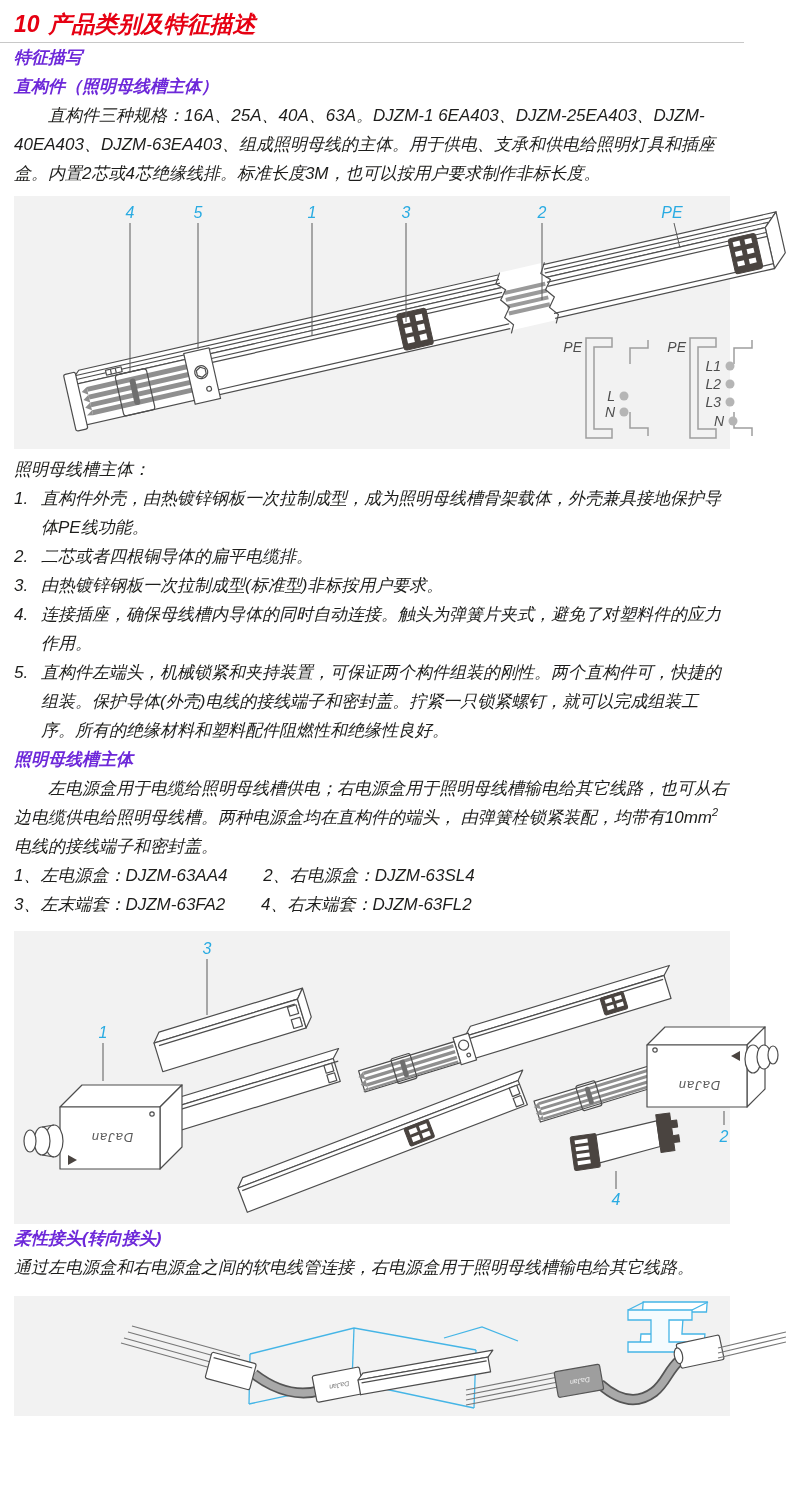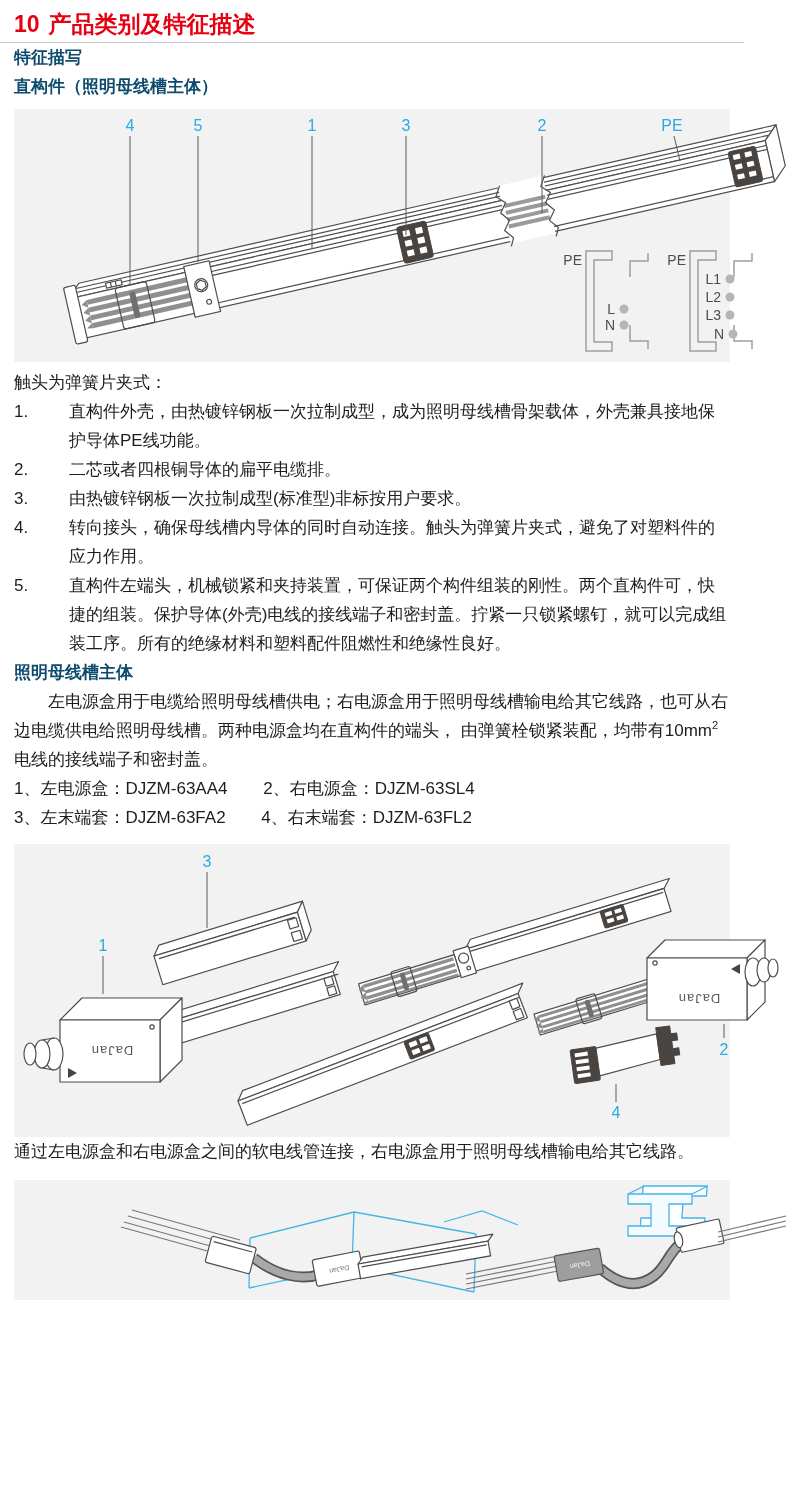--- a/index.html
+++ b/index.html
@@ -1,35 +1,35 @@
 <!DOCTYPE html>
 <html><head>
 <meta charset="utf-8">
 <style>
   html,body{margin:0;padding:0;background:#ffffff;}
   body{width:800px;font-family:"Liberation Sans","DejaVu Sans",sans-serif;color:#1d1d1b;}
-  .page{width:744px;padding-bottom:3px;}
+  .page{width:744px;padding-bottom:3px;font-style:italic;}
   .main-title{display:flex;align-items:baseline;gap:9px;margin:10px 14px 4px 14px;
     font-size:23px;line-height:28px;font-weight:bold;color:#e60012;}
   .title-rule{border-bottom:1px solid #c8c8c8;width:100%;height:0;}
   .content{padding:0 14px;font-size:17px;line-height:29px;}
   .content p{margin:0;}
-  h2.red{color:#0c4a6e;font-size:17px;line-height:29px;font-weight:bold;margin:0;}
+  h2.red{color:#6d28d9;font-size:17px;line-height:29px;font-weight:bold;margin:0;}
   .mt1{margin-top:15px;}
   .mt2{margin-top:18px;}
   .mt3{margin-top:26px;}
   .indent{text-indent:2em;}
   .panel{background:#f2f2f2;margin-top:8px;}
   .panel2{margin-top:12px;}
   .panel3{margin-top:14px;}
   .panel svg{display:block;}
   .olist{margin:0;}
   .oitem{display:flex;}
   .onum{flex:0 0 27px;}
-  .otext{flex:1;margin-left:28px;}
+  .otext{flex:1;}
   .pair .sp2{margin-left:2.1em;}
   sup{font-size:11px;line-height:0;}
   svg text{font-family:"Liberation Sans","DejaVu Sans",sans-serif;}
   .callout{fill:#29abe2;font-size:16px;}
   .leader{stroke:#5a5a5a;stroke-width:1;}
   .ln{stroke:#4d4d4d;stroke-width:1.2;fill:none;}
   .lnf{stroke:#4d4d4d;stroke-width:1.2;fill:#ffffff;stroke-linejoin:round;}
   .xsec{stroke:#9e9e9e;stroke-width:1.5;fill:none;}
   .pin{fill:#b5b5b5;}
   .pinlbl{fill:#4d4d4d;font-size:14px;}
@@ -43,20 +43,21 @@
   <div class="main-title">
     <span>10</span>
     <span>产品类别及特征描述</span>
   </div>
   <div class="title-rule"></div>
 
   <div class="content">
 
     <h2 class="red mt1">特征描写</h2>
     <h2 class="red">直构件（照明母线槽主体）</h2>
+    <p class="indent">直构件三种规格：16A、25A、40A、63A。DJZM-1 6EA403、DJZM-25EA403、DJZM-40EA403、DJZM-63EA403、组成照明母线的主体。用于供电、支承和供电给照明灯具和插座盒。内置2芯或4芯绝缘线排。标准长度3M，也可以按用户要求制作非标长度。</p>
 
     <div class="panel">
       <svg viewBox="0 0 772 253" width="772" height="253">
 
         <g transform="translate(54,190) rotate(-12.8)">
           <polygon class="lnf" points="0,0 715,0 729,-13 14,-13"></polygon>
           <polygon class="lnf" points="715,0 729,-13 729,29 715,42"></polygon>
           <rect class="lnf" x="0" y="0" width="715" height="42"></rect>
           <line class="ln" x1="5" y1="-4.5" x2="719" y2="-4.5"></line>
           <line class="ln" x1="9" y1="-8.5" x2="723" y2="-8.5"></line>
@@ -162,37 +163,37 @@
           <text class="callout" x="116" y="22">4</text>
           <text class="callout" x="184" y="22">5</text>
           <text class="callout" x="298" y="22">1</text>
           <text class="callout" x="392" y="22">3</text>
           <text class="callout" x="528" y="22">2</text>
           <text class="callout" x="658" y="22">PE</text>
         </g>
       </svg>
     </div>
 
-    <p class="mt0" style="margin-top:6px">触头为弹簧片夹式：</p>
+    <p class="mt0" style="margin-top:6px">照明母线槽主体：</p>
     <div class="olist">
       <div class="oitem">
         <span class="onum">1.</span>
         <span class="otext">直构件外壳，由热镀锌钢板一次拉制成型，成为照明母线槽骨架载体，外壳兼具接地保护导体PE线功能。</span>
       </div>
       <div class="oitem">
         <span class="onum">2.</span>
         <span class="otext">二芯或者四根铜导体的扁平电缆排。</span>
       </div>
       <div class="oitem">
         <span class="onum">3.</span>
         <span class="otext">由热镀锌钢板一次拉制成型(标准型)非标按用户要求。</span>
       </div>
       <div class="oitem">
         <span class="onum">4.</span>
-        <span class="otext">转向接头，确保母线槽内导体的同时自动连接。触头为弹簧片夹式，避免了对塑料件的应力作用。</span>
+        <span class="otext">连接插座，确保母线槽内导体的同时自动连接。触头为弹簧片夹式，避免了对塑料件的应力作用。</span>
       </div>
       <div class="oitem">
         <span class="onum">5.</span>
         <span class="otext">直构件左端头，机械锁紧和夹持装置，可保证两个构件组装的刚性。两个直构件可，快捷的组装。保护导体(外壳)电线的接线端子和密封盖。拧紧一只锁紧螺钉，就可以完成组装工序。所有的绝缘材料和塑料配件阻燃性和绝缘性良好。</span>
       </div>
     </div>
 
     <h2 class="red mt2">照明母线槽主体</h2>
     <p class="indent"><span>左电源盒用于电缆给照明母线槽供电；右电源盒用于照明母线槽输电给其它线路，也可从右边电缆供电给照明母线槽。两种电源盒均在直构件的端头， 由弹簧栓锁紧装配，均带有10mm</span><sup>2</sup><span>电线的接线端子和密封盖。</span></p>
     <p class="pair"><span>1、左电源盒：DJZM-63AA4</span><span class="sp2">2、右电源盒：DJZM-63SL4</span></p>
@@ -322,20 +323,21 @@
         </g>
         <g text-anchor="middle">
           <text class="callout" x="193" y="23">3</text>
           <text class="callout" x="89" y="107">1</text>
           <text class="callout" x="710" y="211">2</text>
           <text class="callout" x="602" y="274">4</text>
         </g>
       </svg>
     </div>
 
+    <h2 class="red mt3">柔性接头(转向接头)</h2>
     <p>通过左电源盒和右电源盒之间的软电线管连接，右电源盒用于照明母线槽输电给其它线路。</p>
 
     <div class="panel panel3">
       <svg viewBox="0 0 772 120" width="772" height="120">
 
         <g>
           <g stroke="#45b5e6" stroke-width="1.3" fill="none">
             <polyline points="236,58 340,32 462,54"></polyline>
             <line x1="340" y1="32" x2="338" y2="86"></line>
             <line x1="236" y1="58" x2="235" y2="108"></line>

